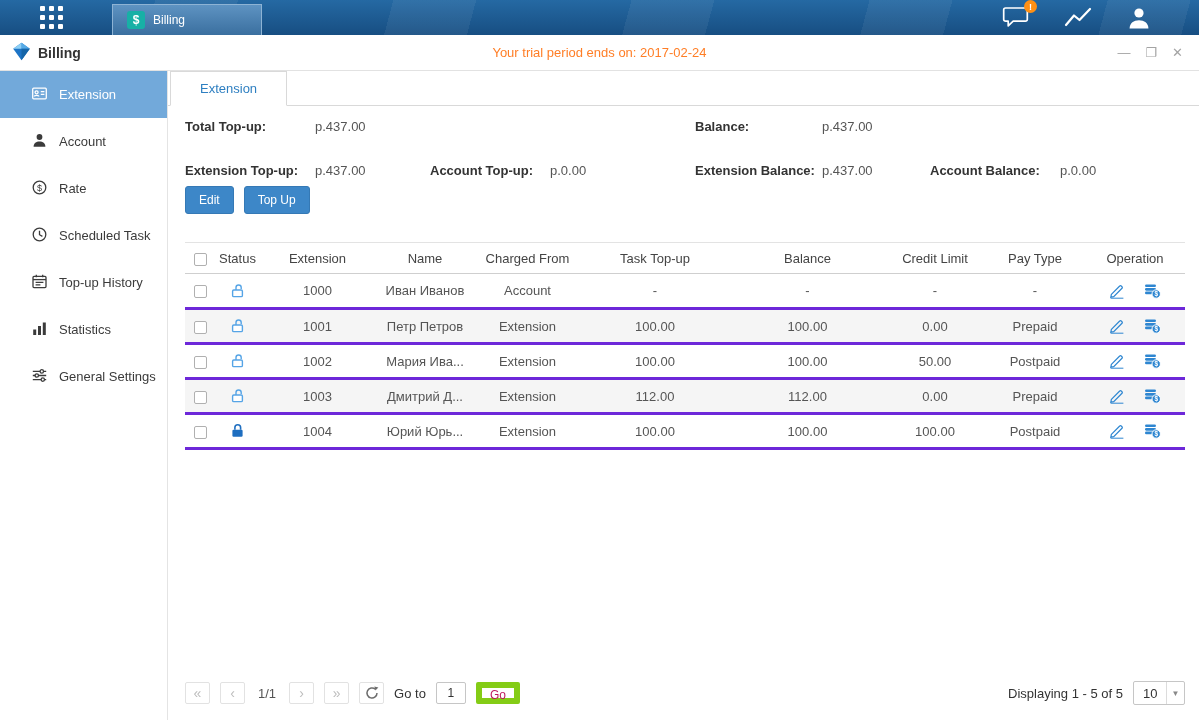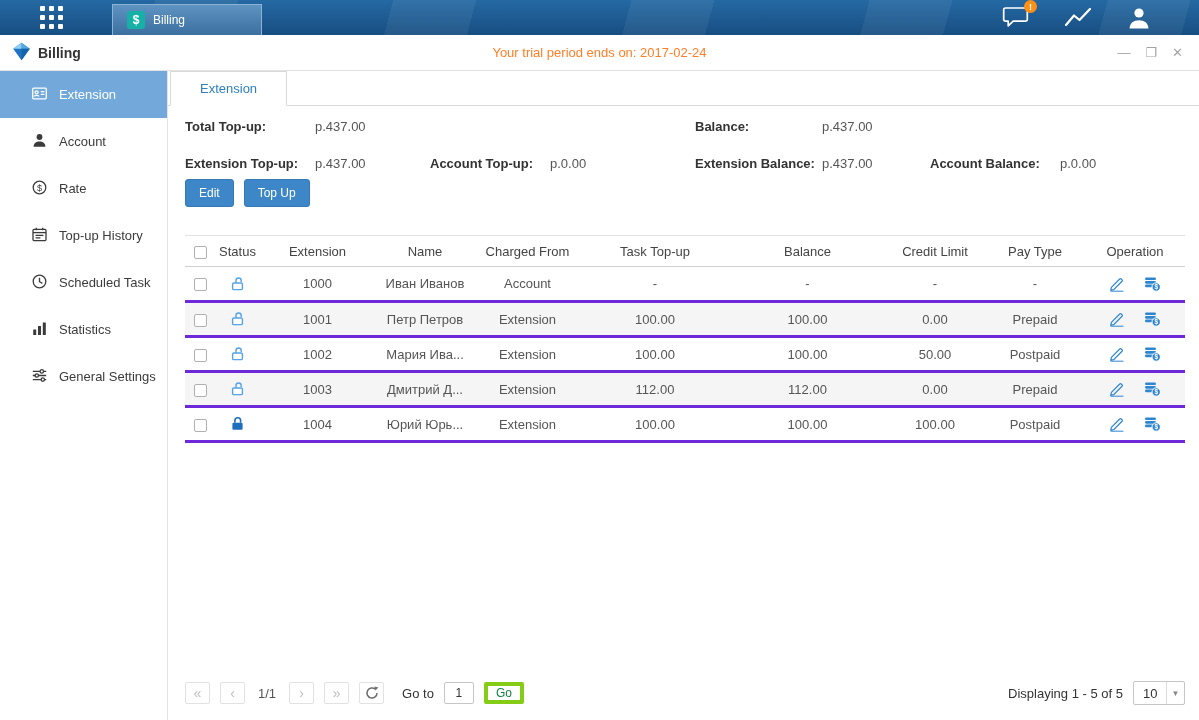--- a/index.html
+++ b/index.html
@@ -52,21 +52,21 @@
   
   .tabbar { flex:0 0 35px; height:35px; position:relative; display:flex; }
   .tabbar::after { content:""; position:absolute; left:0; right:0; bottom:0; height:1px; background:#d9d9d9; }
   .m-tab { position:relative; z-index:1; margin-left:2px; height:35px; display:flex; align-items:center;
     padding:0 29px; background:#fff; border:1px solid #d9d9d9; border-bottom:1px solid #fff;
     color:#2e7fc1; font-size:13px; cursor:pointer; }
 
   .content { flex:1; min-height:0; padding:0 14px 0 17px; }
 
   
-  .summary { margin-top:13px; display:grid; grid-template-columns:245px 265px 235px 1fr; row-gap:22px; font-size:13px; }
+  .summary { margin-top:13px; display:grid; grid-template-columns:245px 265px 235px 1fr; row-gap:29px; font-size:13px; }
   .sum-cell { display:flex; align-items:baseline; }
   .sum-label { font-weight:bold; color:#333; }
   .sum-value { color:#555; }
   .c1 .sum-label { width:130px; }
   .c2 .sum-label { width:120px; }
   .c3 .sum-label { width:127px; }
   .c4 .sum-label { width:130px; }
 
   
   .actions { margin-top:8px; display:flex; gap:10px; }
@@ -89,25 +89,25 @@
   .op-icon { display:inline-flex; margin:0 8px; cursor:pointer; vertical-align:middle; }
 
   
   .pagination { flex:0 0 46px; display:flex; align-items:center; justify-content:space-between;
     padding:0 14px 8px 17px; font-size:13px; color:#555; }
   .pag-left { display:flex; align-items:center; gap:10px; }
   .pg-btn { width:25px; height:22px; display:flex; align-items:center; justify-content:center;
     border:1px solid #e2e2e2; border-radius:2px; background:#fff; color:#bdbdbd; font-size:14px;
     cursor:pointer; line-height:1; }
   .pg-ind { color:#555; margin:0 3px; }
-  .goto-label { margin-left:8px; color:#333; }
+  .goto-label { color:#333; }
   .goto-input { width:30px; height:22px; border:1px solid #c6c6c6; border-radius:2px;
     text-align:center; font-size:12px; font-family:inherit; color:#333; }
-  .go-btn { height:22px; padding:0 8px; border:4px solid #84cc16; border-radius:2px; background:#fff;
-    font-size:12px; color:#15803d; cursor:pointer; font-family:inherit; }
+  .go-btn { height:22px; padding:0 8px; border:6px solid #84cc16; border-radius:2px; background:#fff;
+    font-size:12px; color:#be185d; cursor:pointer; font-family:inherit; }
   .pag-right { display:flex; align-items:center; gap:10px; color:#333; }
   .page-size { width:52px; height:24px; border:1px solid #c6c6c6; border-radius:2px; background:#fff;
     display:flex; align-items:center; justify-content:space-between; padding-left:9px; cursor:pointer; }
   .ps-arrow { width:18px; height:100%; display:flex; align-items:center; justify-content:center;
     color:#888; font-size:8px; border-left:1px solid #dcdcdc; }
 </style>
 </head>
 <body>
 
 <div class="app">
@@ -201,36 +201,36 @@
           <svg width="17" height="17" viewBox="0 0 17 17" fill="none" stroke="currentColor" stroke-width="1.3">
             <circle cx="8.5" cy="8.5" r="6.3"></circle>
             <text x="8.5" y="11.6" text-anchor="middle" font-size="9" stroke="none" fill="currentColor" font-family="Liberation Sans, sans-serif">$</text>
           </svg>
         </span>
         <span>Rate</span>
       </div>
       <div class="side-item">
         <span>
           <svg width="17" height="17" viewBox="0 0 17 17" fill="none" stroke="currentColor" stroke-width="1.3">
+            <circle cx="8.5" cy="8.5" r="6.3"></circle>
+            <path d="M8.5 4.8 v3.9 l2.9 1.7"></path>
+          </svg>
+        </span>
+        <span>Scheduled Task</span>
+      </div>
+      <div class="side-item">
+        <span>
+          <svg width="17" height="17" viewBox="0 0 17 17" fill="none" stroke="currentColor" stroke-width="1.3">
             <rect x="2" y="3.4" width="13" height="11.2" rx="1"></rect>
             <path d="M2 6.6 h13"></path>
             <path d="M5.3 1.8 v2.4 M11.7 1.8 v2.4"></path>
             <path d="M4.6 9.3 h7.8 M4.6 11.8 h4.8"></path>
           </svg>
         </span>
         <span>Top-up History</span>
-      </div>
-      <div class="side-item">
-        <span>
-          <svg width="17" height="17" viewBox="0 0 17 17" fill="none" stroke="currentColor" stroke-width="1.3">
-            <circle cx="8.5" cy="8.5" r="6.3"></circle>
-            <path d="M8.5 4.8 v3.9 l2.9 1.7"></path>
-          </svg>
-        </span>
-        <span>Scheduled Task</span>
       </div>
       <div class="side-item">
         <span>
           <svg width="17" height="17" viewBox="0 0 17 17" fill="currentColor">
             <rect x="2.2" y="9.5" width="3" height="5.5"></rect>
             <rect x="7" y="6" width="3" height="9"></rect>
             <rect x="11.8" y="2.5" width="3" height="12.5"></rect>
           </svg>
         </span>
         <span>Statistics</span>

